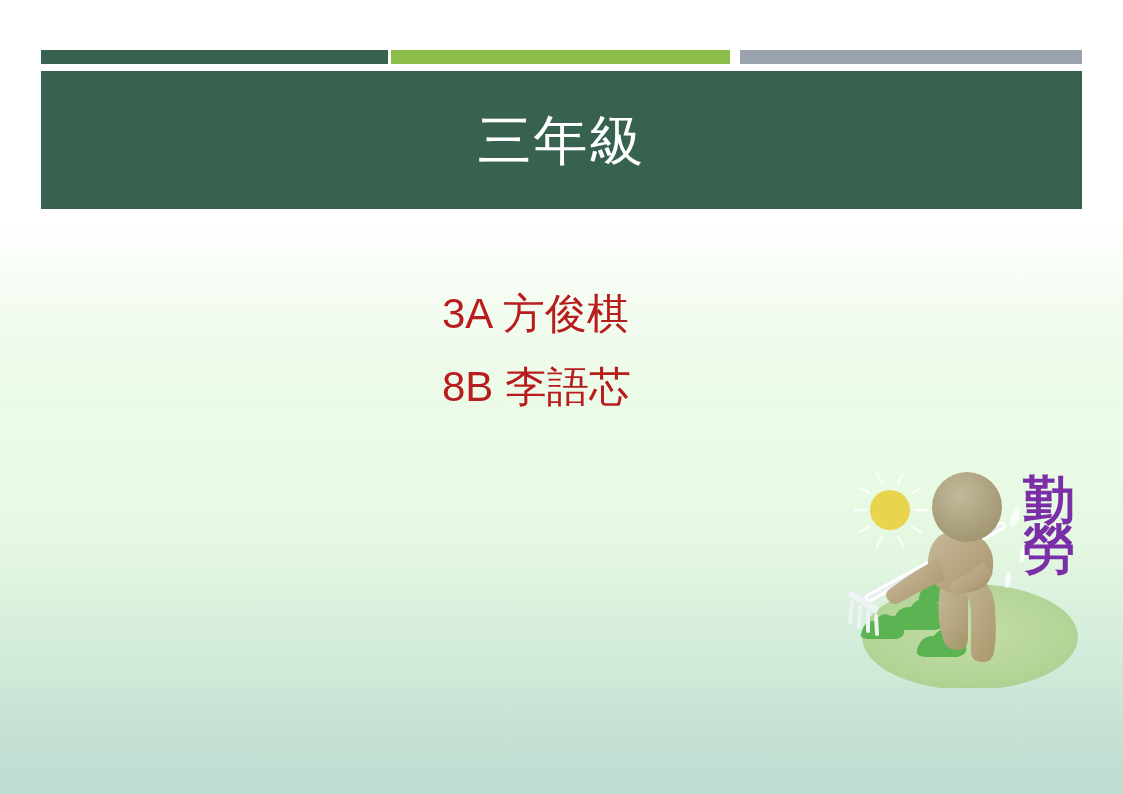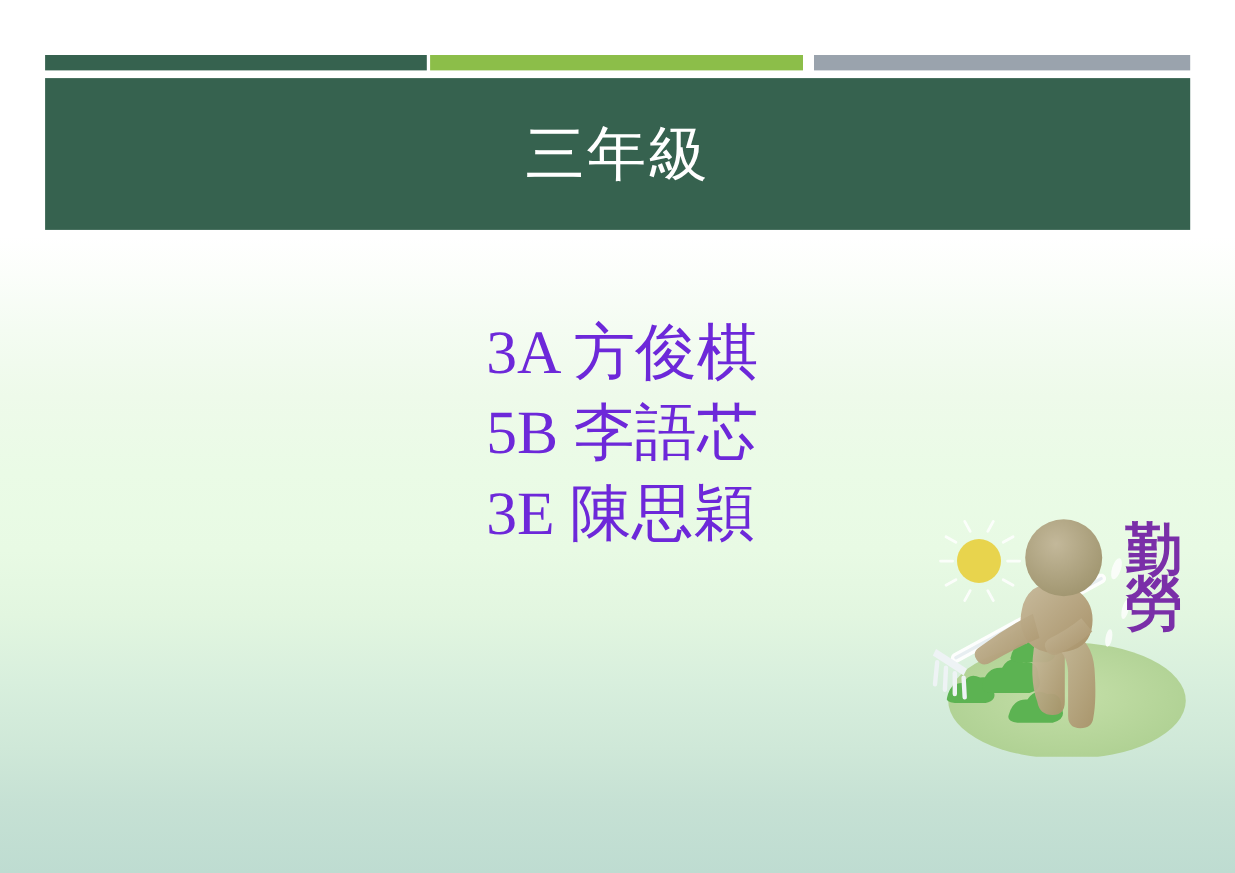--- a/index.html
+++ b/index.html
@@ -79,26 +79,26 @@
   }
 
   
   .name-list {
     position: absolute;
     left: 442px;
     top: 293px;
     width: 420px;
   }
   .name-item {
-    font-size: 56px;
-    color: #6d28d9;
+    font-size: 42px;
+    color: #b91c1c;
     line-height: 1;
     height: 73px;
     white-space: nowrap;
-    font-family: Liberation Serif, serif;
+    font-family: Liberation Sans, sans-serif;
   }
 
   
   .illustration {
     position: absolute;
     left: 843px;
     top: 462px;
     width: 262px;
     height: 226px;
   }
@@ -132,22 +132,21 @@
     <div class="topbar topbar-green"></div>
     <div class="topbar topbar-gray"></div>
   </div>
 
   <div class="title-band">
     <div class="title-text">三年級</div>
   </div>
 
   <div class="name-list">
     <div class="name-item">3A 方俊棋</div>
-    <div class="name-item">5B 李語芯</div>
-    <div class="name-item">3E 陳思穎</div>
+    <div class="name-item">8B 李語芯</div>
   </div>
 
   <div class="illustration">
     <svg width="262" height="226" viewBox="0 0 262 226" xmlns="http://www.w3.org/2000/svg">
       <defs>
         <radialGradient id="headg" cx="40%" cy="32%" r="72%">
           <stop offset="0%" stop-color="#c3b89a"></stop>
           <stop offset="100%" stop-color="#a0956f"></stop>
         </radialGradient>
         <linearGradient id="bodyg" x1="0" y1="0" x2="1" y2="1">

